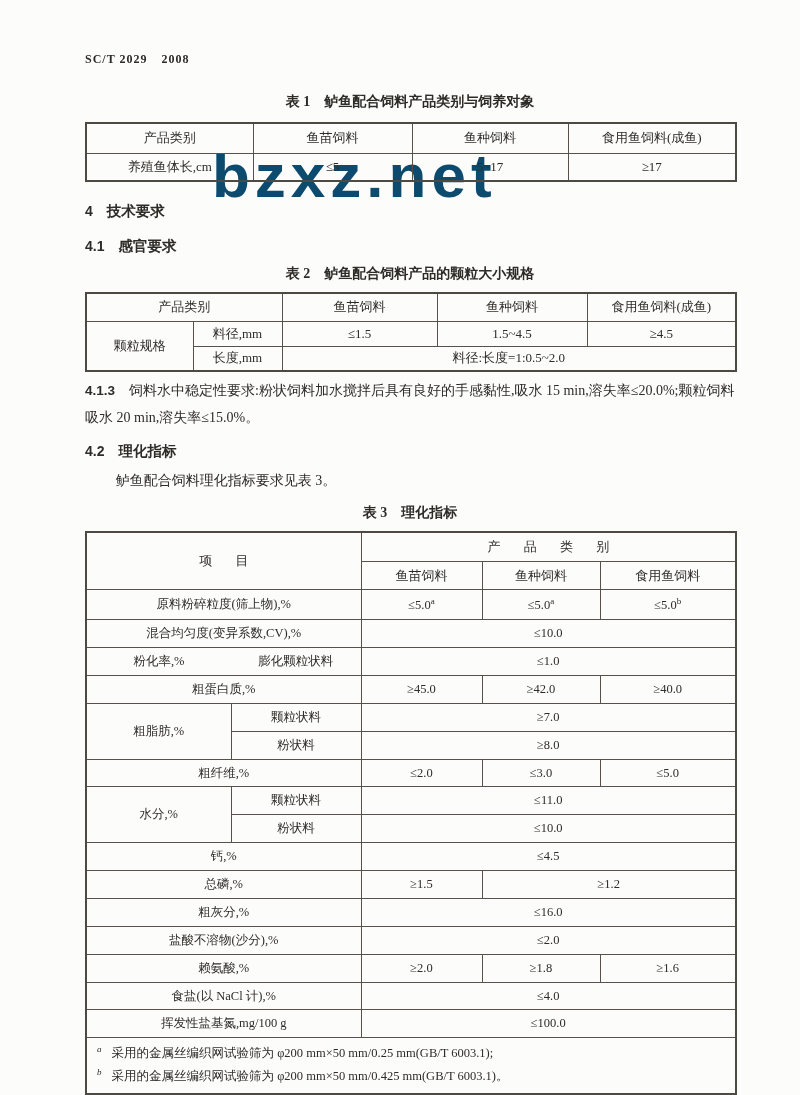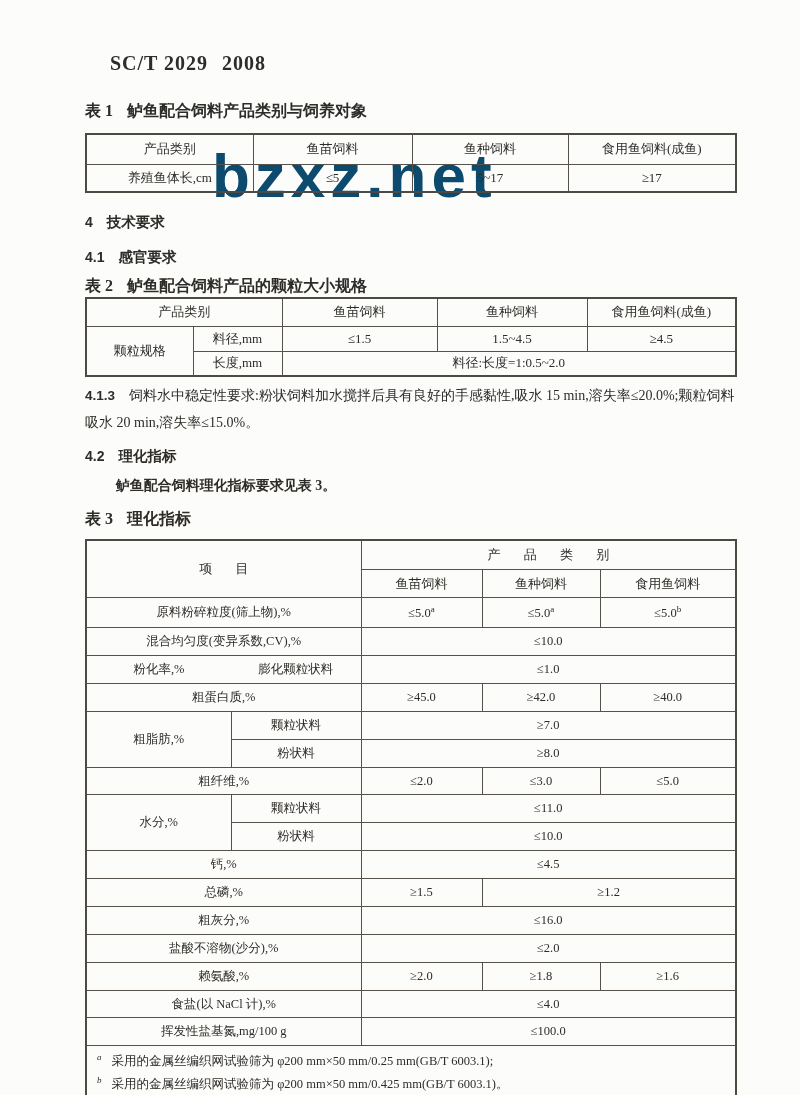--- a/index.html
+++ b/index.html
@@ -12,23 +12,23 @@
     position:relative;
     overflow:hidden;
   }
   .watermark {
     position:absolute; left:212px; top:140px;
     font-family:"Liberation Sans","DejaVu Sans",sans-serif;
     font-weight:bold; font-size:62px; letter-spacing:5px;
     color:#0c4a6e; z-index:0; user-select:none;
   }
   .page { position:relative; z-index:1; padding:52px 65px 0 85px; }
-  .doc-code { font-size:20px; font-weight:bold; letter-spacing:1px;margin-left:25px; }
+  .doc-code { font-size:12px; font-weight:bold; letter-spacing:1px; }
   .doc-code .gap { display:inline-block; width:14px; }
-  .tbl-caption { text-align:left; font-weight:bold; font-size:16px; }
+  .tbl-caption { text-align:center; font-weight:bold; font-size:14px; }
   .tbl-caption .cap-no { margin-right:14px; }
   table { border-collapse:collapse; width:650px; table-layout:fixed; background:transparent; }
   table { border:2px solid #4d4a44; }
   td {
     border:1px solid #56524b;
     text-align:center; vertical-align:middle;
     padding:1px 4px; font-size:13px; line-height:1.35;
     overflow:hidden;
   }
   .t1 td { height:28px; }
@@ -41,27 +41,27 @@
   .nbr { border-right:none !important; }
   .nbl { border-left:none !important; }
   .fnotes td { text-align:left; height:auto; padding:4px 22px 5px 10px; font-size:12.5px; }
   .fnote-line { line-height:1.75; }
   .fnote-line sup { font-size:9px; margin-right:10px; font-style:italic; }
   sup.mk { font-size:9px; }
   .clause { margin:0; font-size:14px; line-height:27px; }
   .cnum { font-weight:bold; font-family:"Liberation Sans","DejaVu Sans",sans-serif; font-size:13.5px; margin-right:14px; }
   .heading { margin:0; font-size:14.5px; font-weight:bold; }
   .heading .cnum { font-size:14px; margin-right:14px; }
-  .indent { text-indent:2.2em;font-weight:bold; }
+  .indent { text-indent:2.2em; }
   .m-cap1 { margin-top:26px; margin-bottom:11px; }
   .m-t1   { margin-top:0; }
   .m-h4   { margin-top:20px; }
   .m-h41  { margin-top:16px; }
   .m-p411 { margin-top:9px; }
-  .m-cap2 { margin-top:9px; }
+  .m-cap2 { margin-top:9px; margin-bottom:9px; }
   .m-p412 { margin-top:13px; }
   .m-p413 { margin-top:5px; }
   .m-h42  { margin-top:11px; }
   .m-p42  { margin-top:6px; }
   .m-cap3 { margin-top:10px; margin-bottom:9px;font-family:Liberation Serif, serif; }
   .m-h43  { margin-top:20px; }
 </style>
 </head>
 <body>
 

